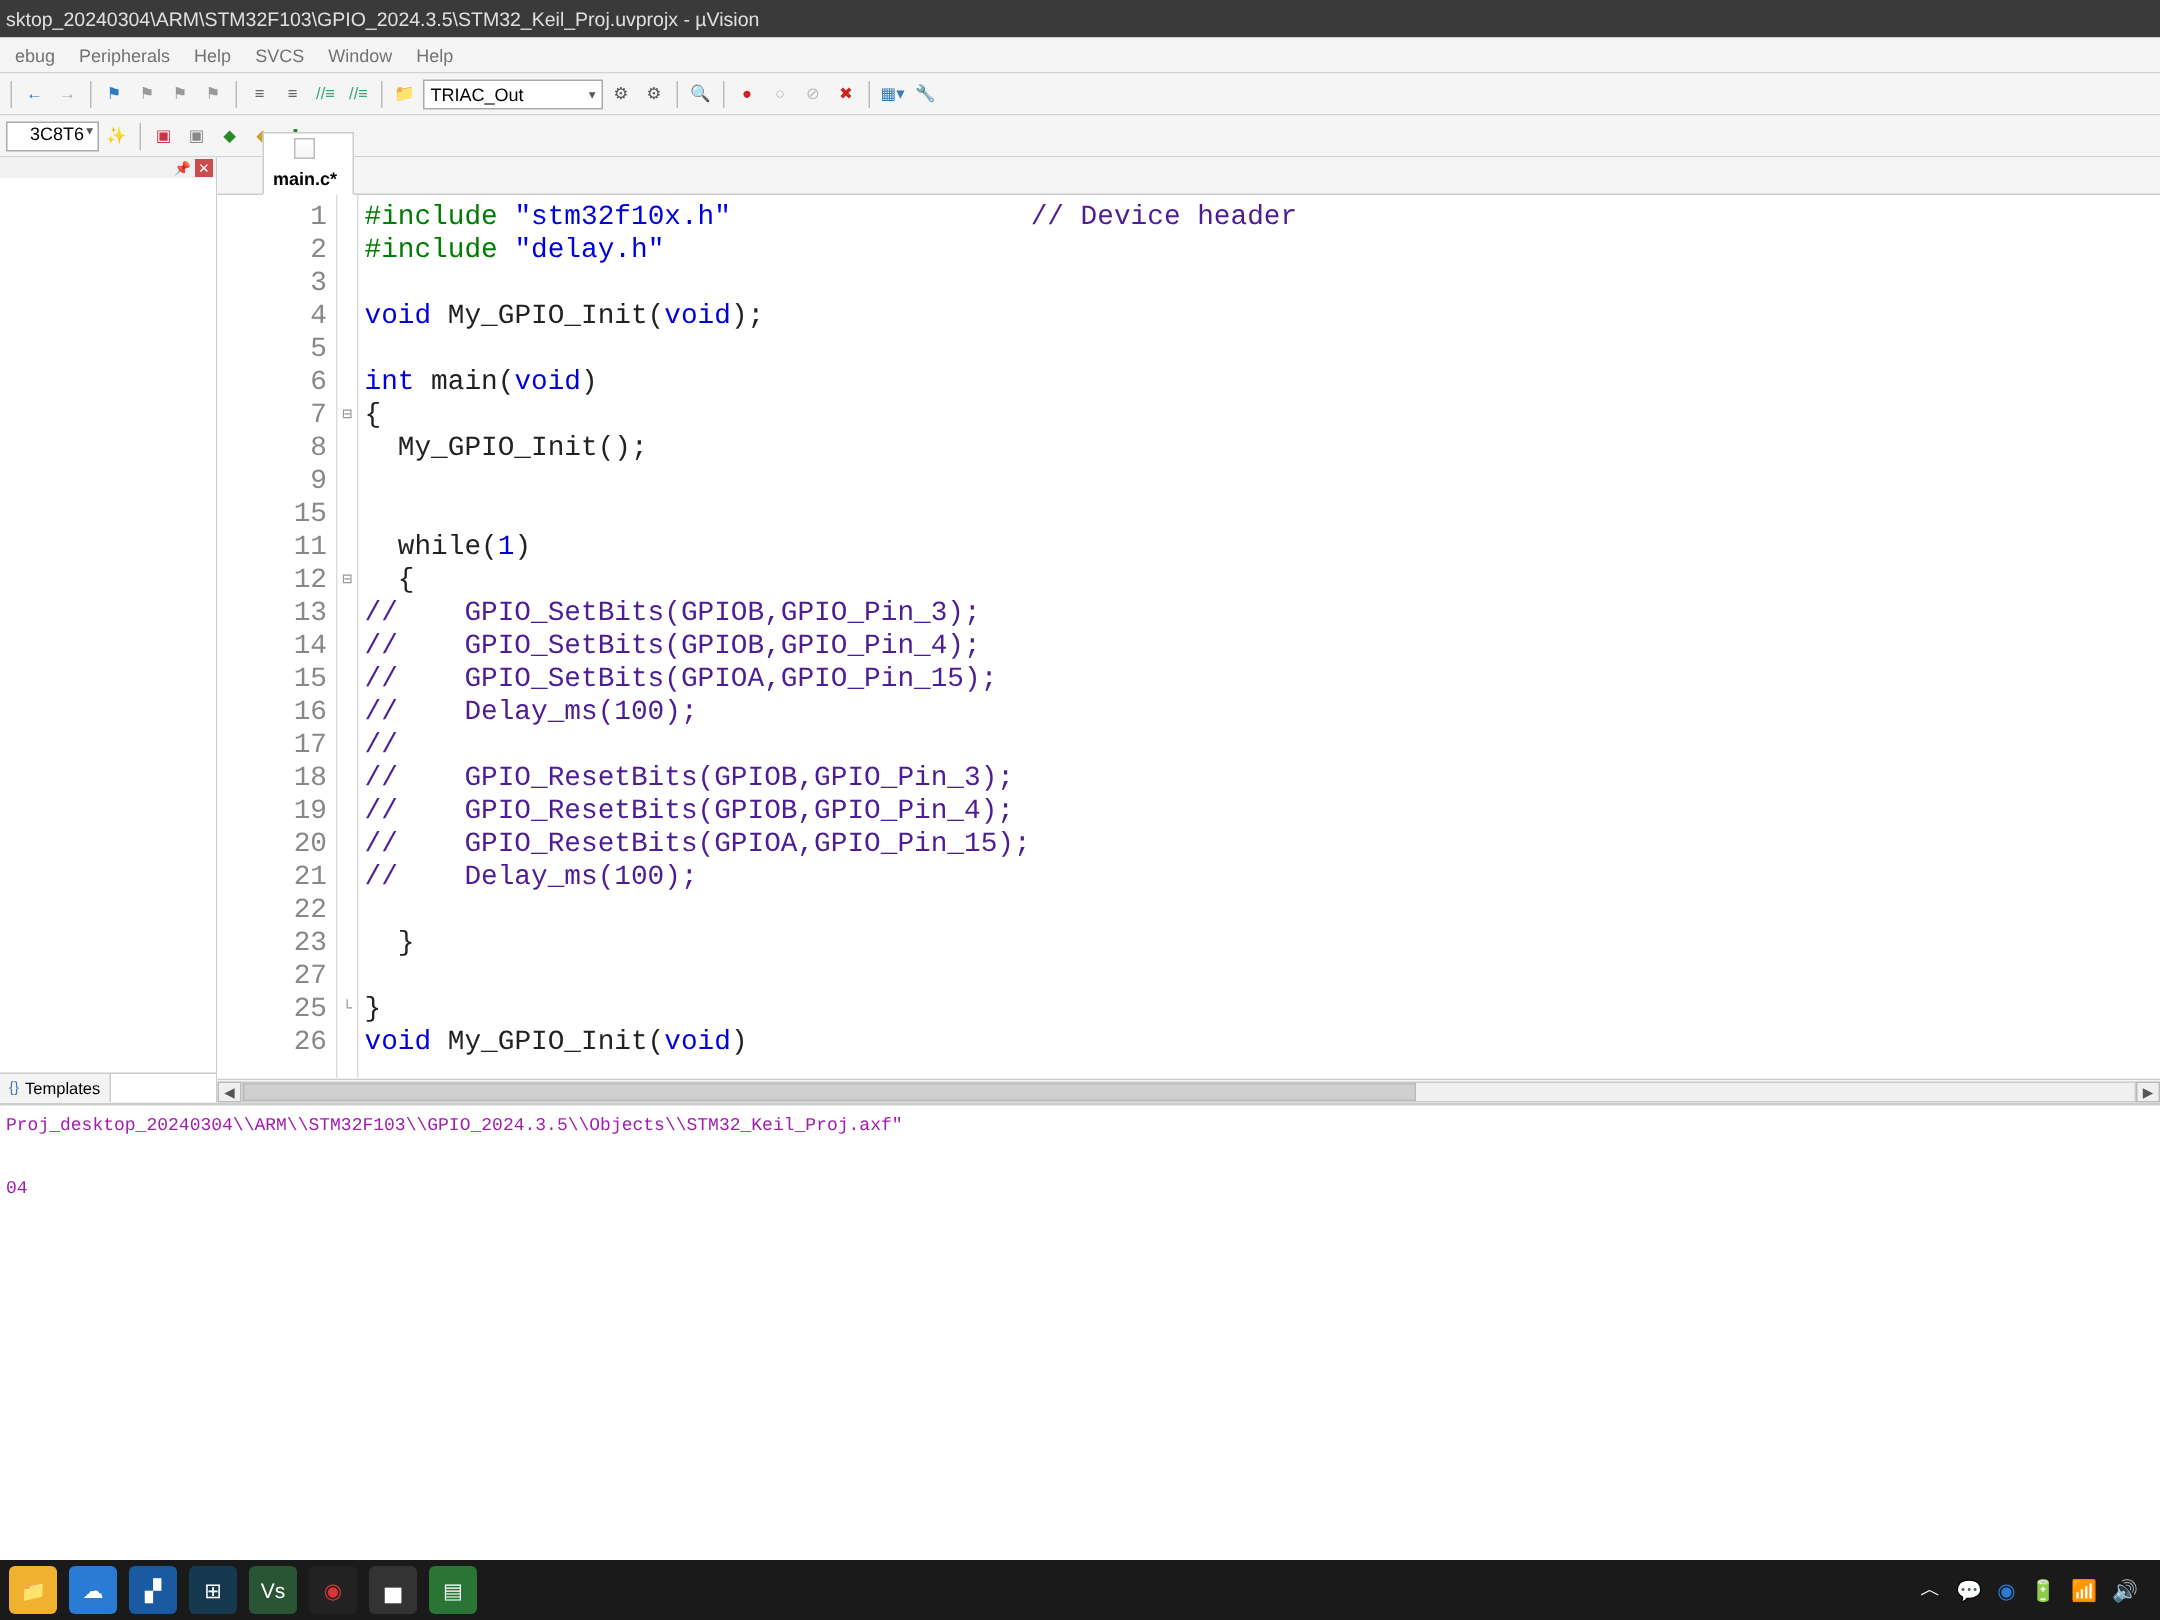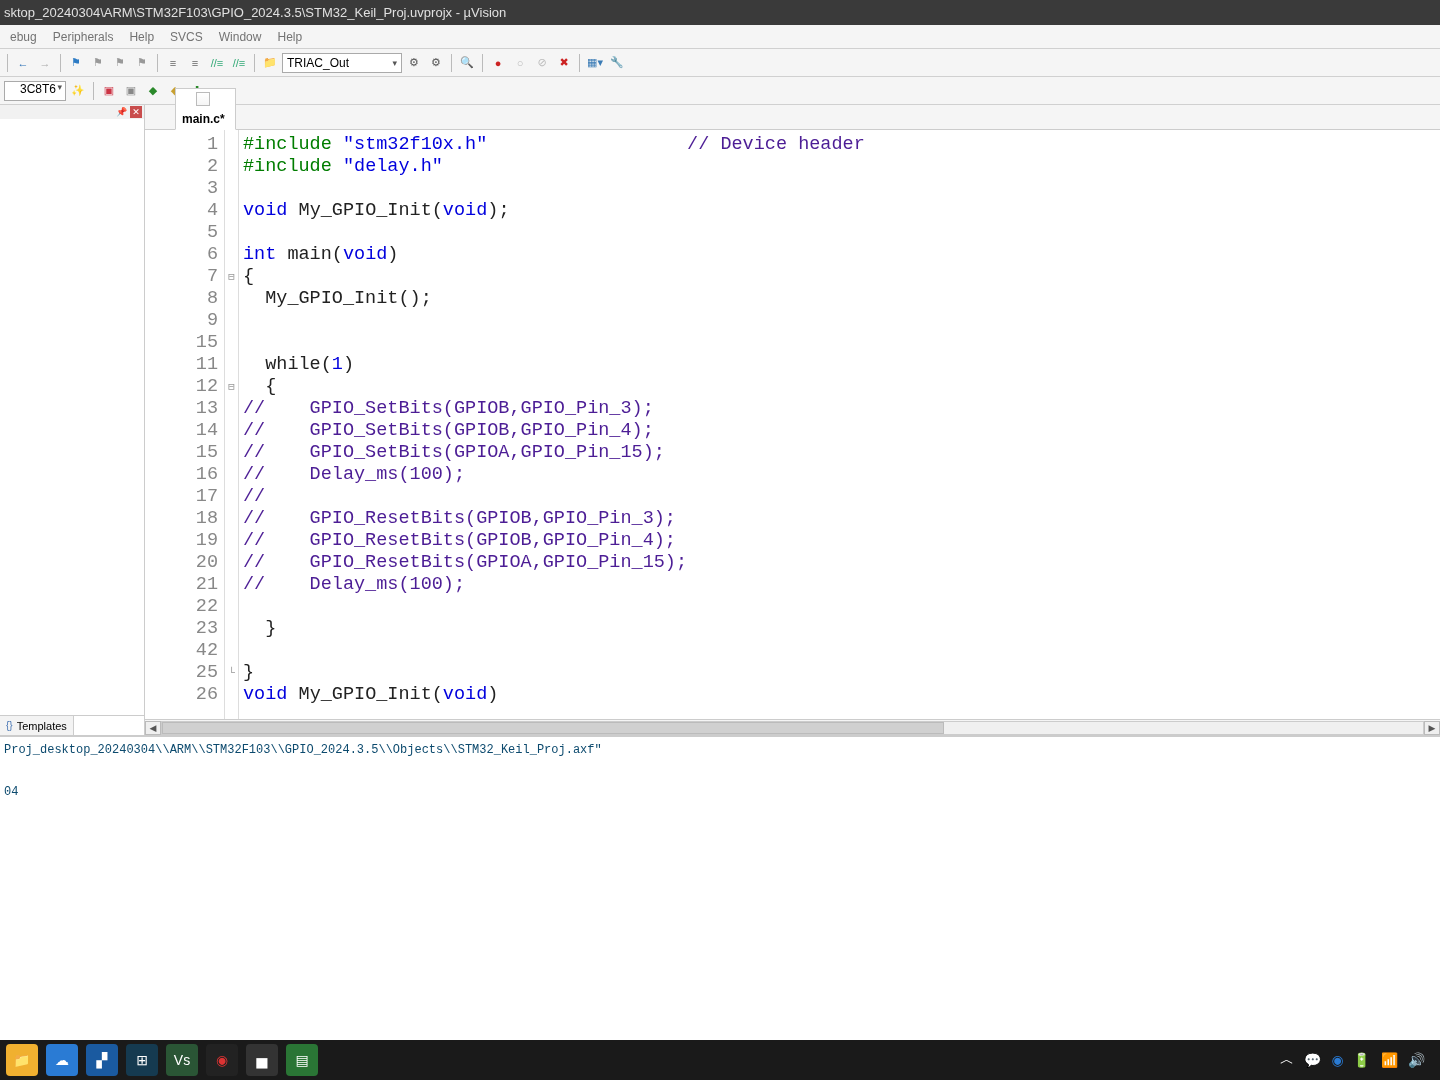--- a/index.html
+++ b/index.html
@@ -256,21 +256,21 @@
     width: 62%;
     background: #d0d0d0;
     border: 1px solid #bbb;
   }
   .output-panel {
     height: 150px;
     border-top: 2px solid #ccc;
     background: #ffffff;
     font-family: Consolas, "Courier New", monospace;
     font-size: 12px;
-    color: #0c4a6e;
+    color: #a21caf;
     padding: 6px 4px;
     white-space: pre;
   }
   .status-bar {
     height: 22px;
     border-top: 1px solid #ccc;
     background: #f3f3f3;
     display: flex;
     align-items: center;
     font-size: 12px;
@@ -421,21 +421,21 @@
           <span class="ln">14</span>
           <span class="ln">15</span>
           <span class="ln">16</span>
           <span class="ln">17</span>
           <span class="ln">18</span>
           <span class="ln">19</span>
           <span class="ln">20</span>
           <span class="ln">21</span>
           <span class="ln">22</span>
           <span class="ln">23</span>
-          <span class="ln">42</span>
+          <span class="ln">27</span>
           <span class="ln">25</span>
           <span class="ln">26</span>
         </div>
       <div class="fold-col" id="foldcol">
           <span class="fl"></span>
           <span class="fl"></span>
           <span class="fl"></span>
           <span class="fl"></span>
           <span class="fl"></span>
           <span class="fl"></span>

